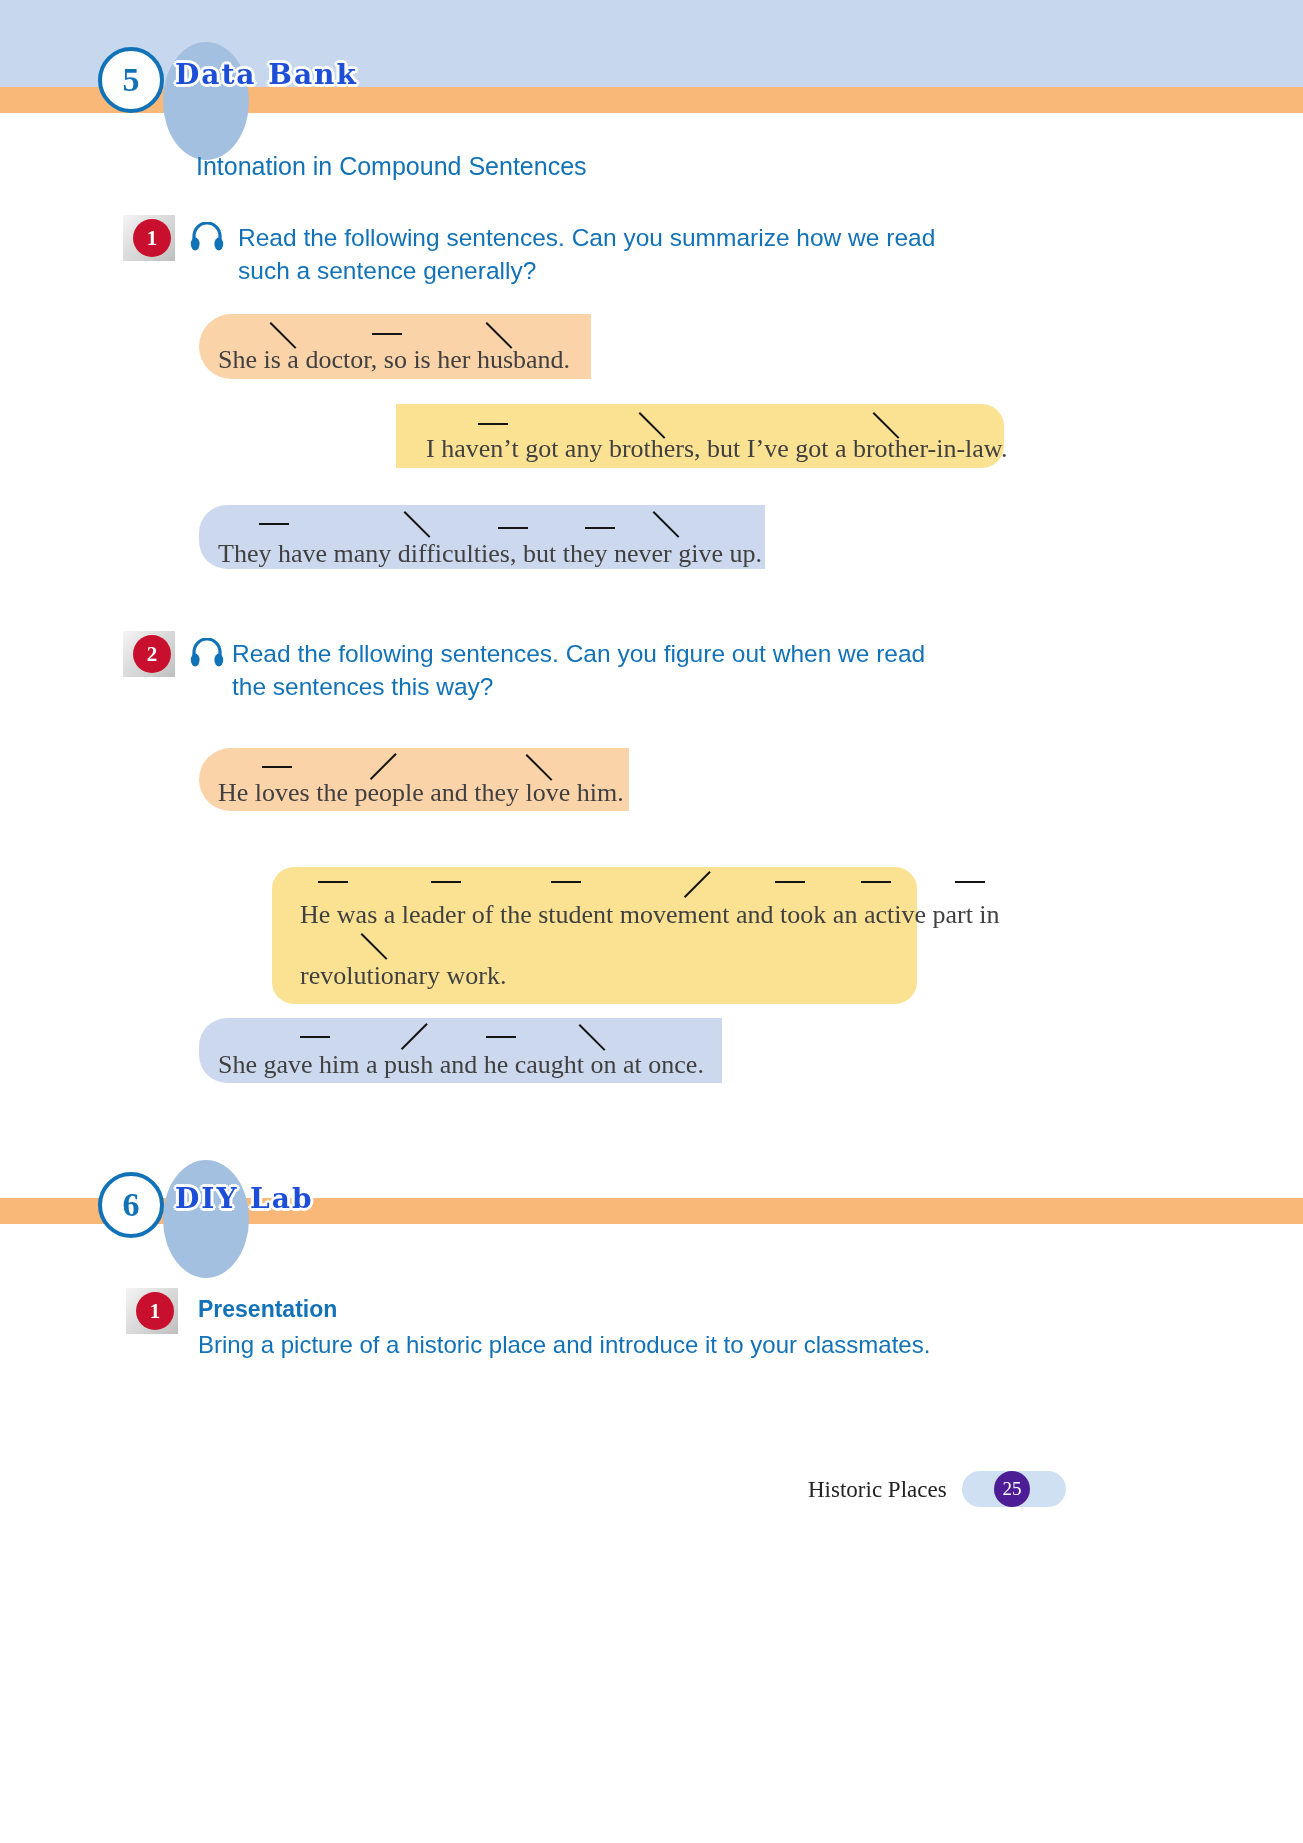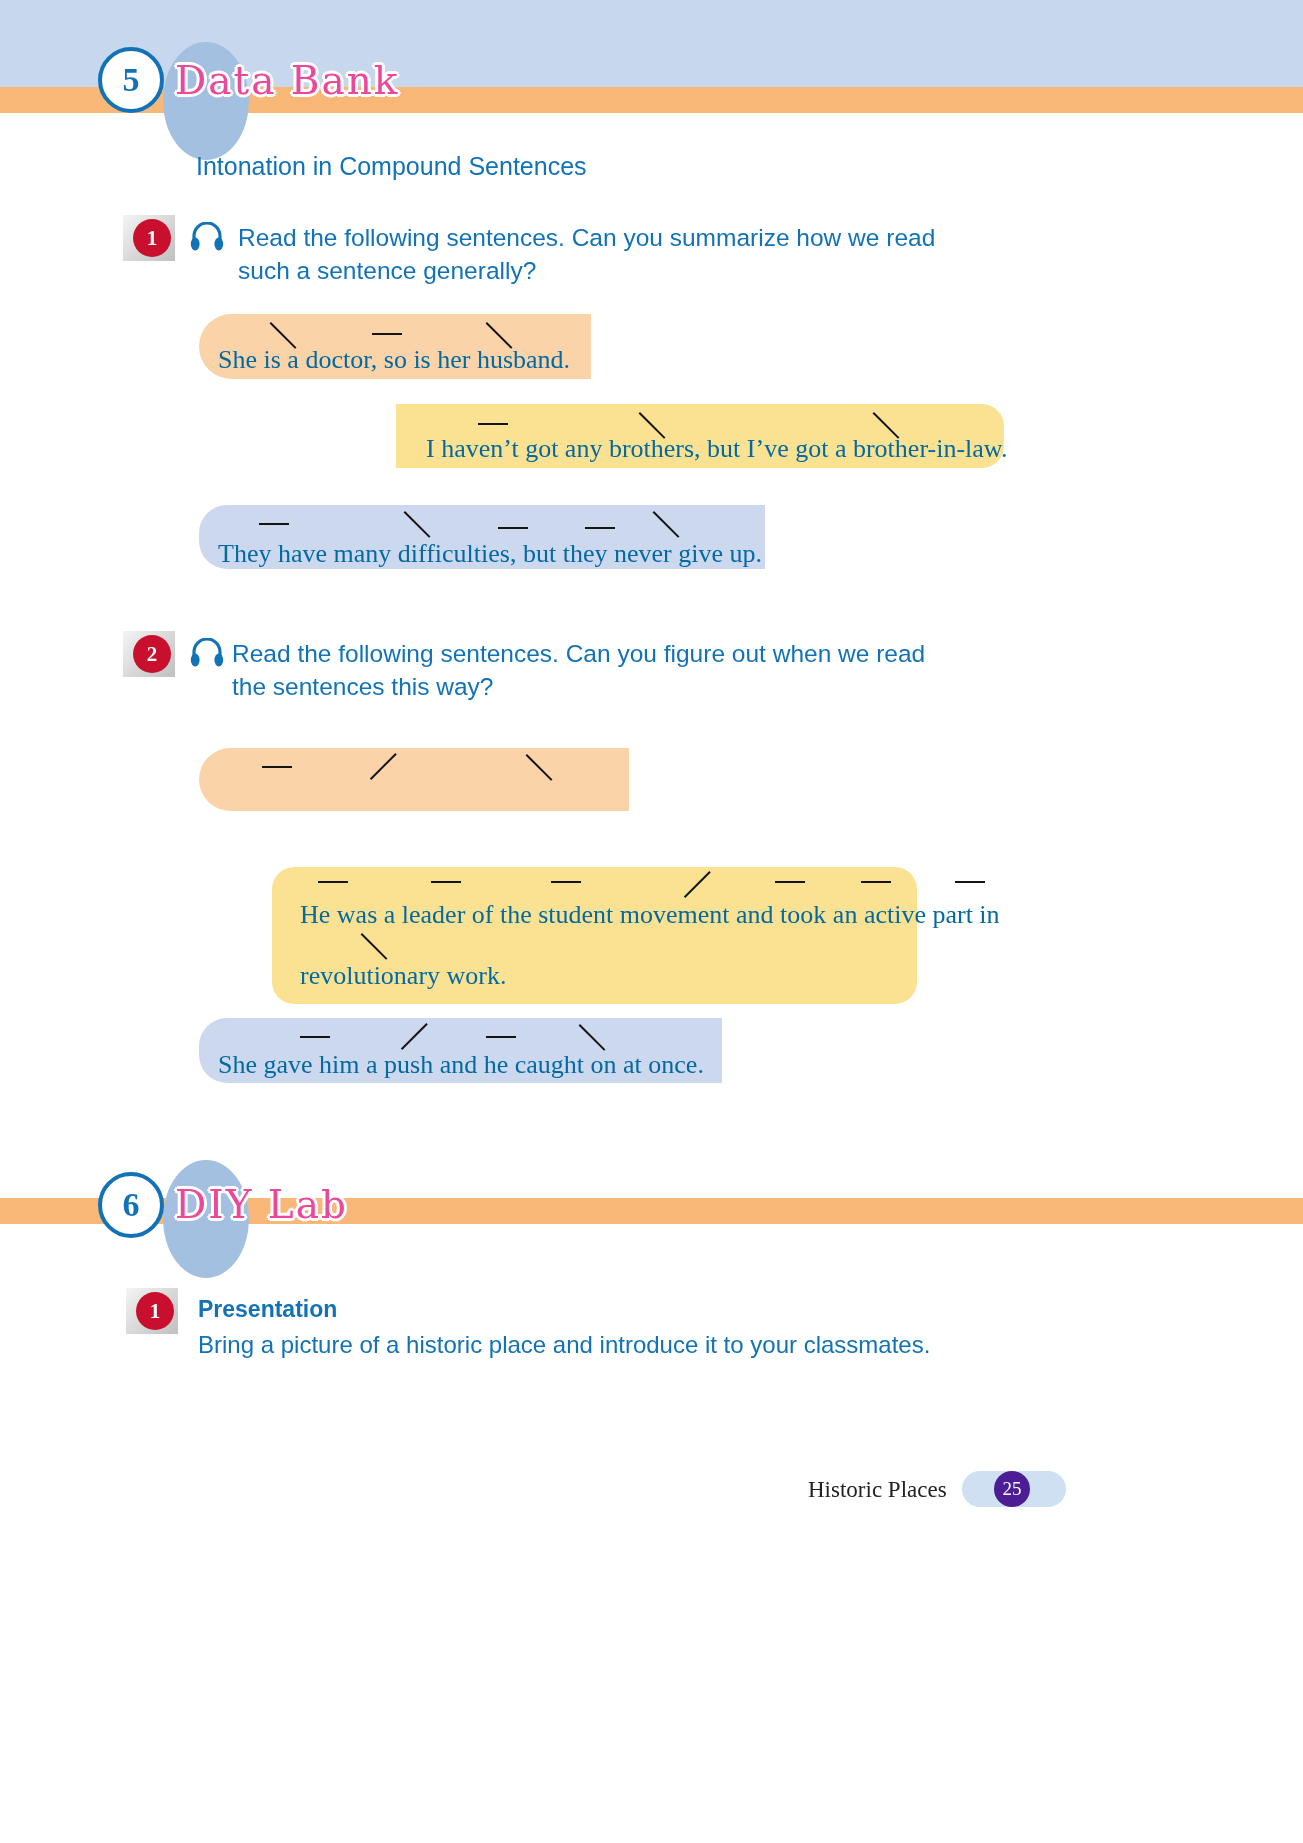--- a/index.html
+++ b/index.html
@@ -31,22 +31,22 @@
     box-sizing:border-box;
     display:flex; align-items:center; justify-content:center;
   }
   .hdr-numcircle span {
     font-family:"Liberation Serif", serif;
     font-weight:bold; font-size:34px; color:#1272b8; line-height:1;
   }
   .hdr-title {
     position:absolute;
     font-family:"DejaVu Serif", serif;
-    font-weight:normal; font-size:39px;
-    color:#ec4899;
+    font-weight:bold; font-size:28px;
+    color:#1d4ed8;
     letter-spacing:2px;
     white-space:nowrap;
     text-shadow:
       -2px -2px 0 #ffffff,  2px -2px 0 #ffffff,
       -2px  2px 0 #ffffff,  2px  2px 0 #ffffff,
       -3px  0   0 #ffffff,  3px  0   0 #ffffff,
        0   -3px 0 #ffffff,  0    3px 0 #ffffff;
   }
 
   
@@ -89,21 +89,21 @@
     font-family:"Liberation Serif", serif;
   }
   .sbox.orange { background:#fad3a8; border-radius:34px 0 0 34px; }
   .sbox.yellow { background:#fbe292; border-radius:0 22px 22px 0; }
   .sbox.blue   { background:#ccd8ee; border-radius:28px 0 0 28px; }
 
   .sline {
     position:absolute;
     white-space:nowrap;
     font-family:"Liberation Serif", serif;
-    font-size:26px; color:#0369a1;
+    font-size:26px; color:#404040;
   }
 
   
   .mark { position:absolute; }
   .mark i {
     display:block; width:100%; height:100%;
     background:#141414;
   }
   .mark.fall  { width:26px; height:26px; }
   .mark.fall  i { height:1.6px; width:36px;
@@ -245,20 +245,21 @@
 <div class="sbox orange" style="left:199px;top:748px;width:430px;height:63px;">
   <div class="mark level" style="left:63px;top:18px;">
       <i></i>
     </div>
   <div class="mark rise" style="left:172px;top:6px;">
       <i></i>
     </div>
   <div class="mark fall" style="left:328px;top:6px;">
       <i></i>
     </div>
+  <div class="sline" style="left:19px;top:30px;">He loves the people and they love him.</div>
 </div>
 
 <div class="sbox yellow" style="left:272px;top:847px;width:645px;height:137px;border-radius:22px 22px 22px 22px;margin-top:20px;">
   <div class="mark level" style="left:46px;top:14px;">
       <i></i>
     </div>
   <div class="mark level" style="left:159px;top:14px;">
       <i></i>
     </div>
   <div class="mark level" style="left:279px;top:14px;">

